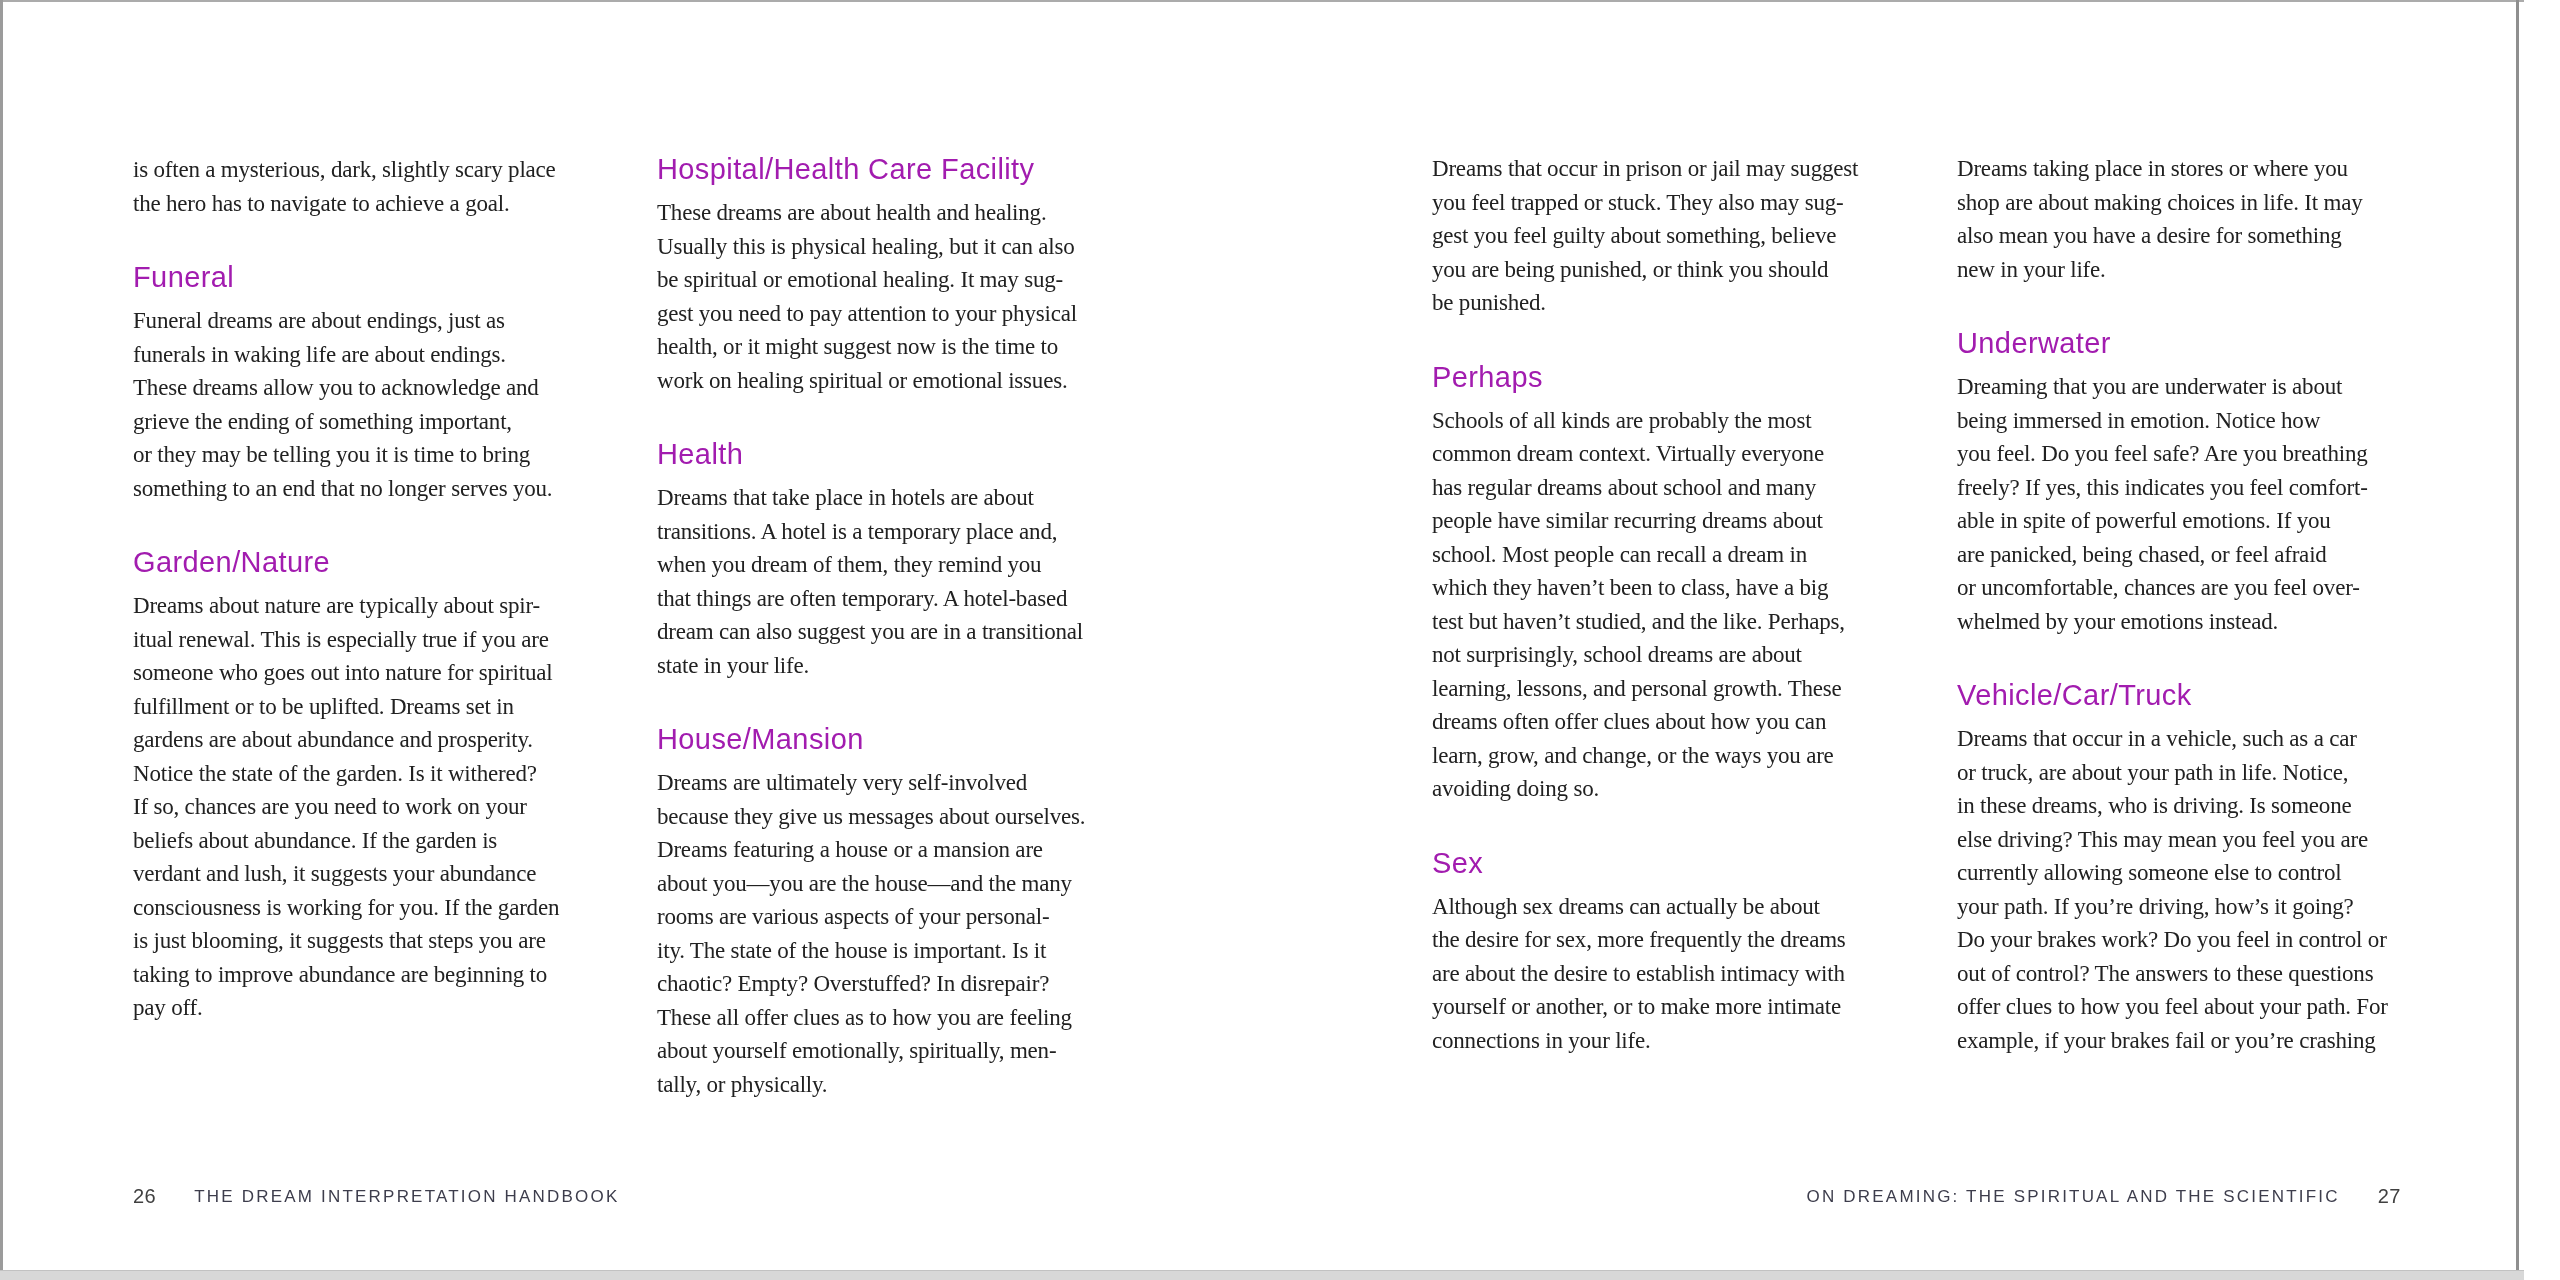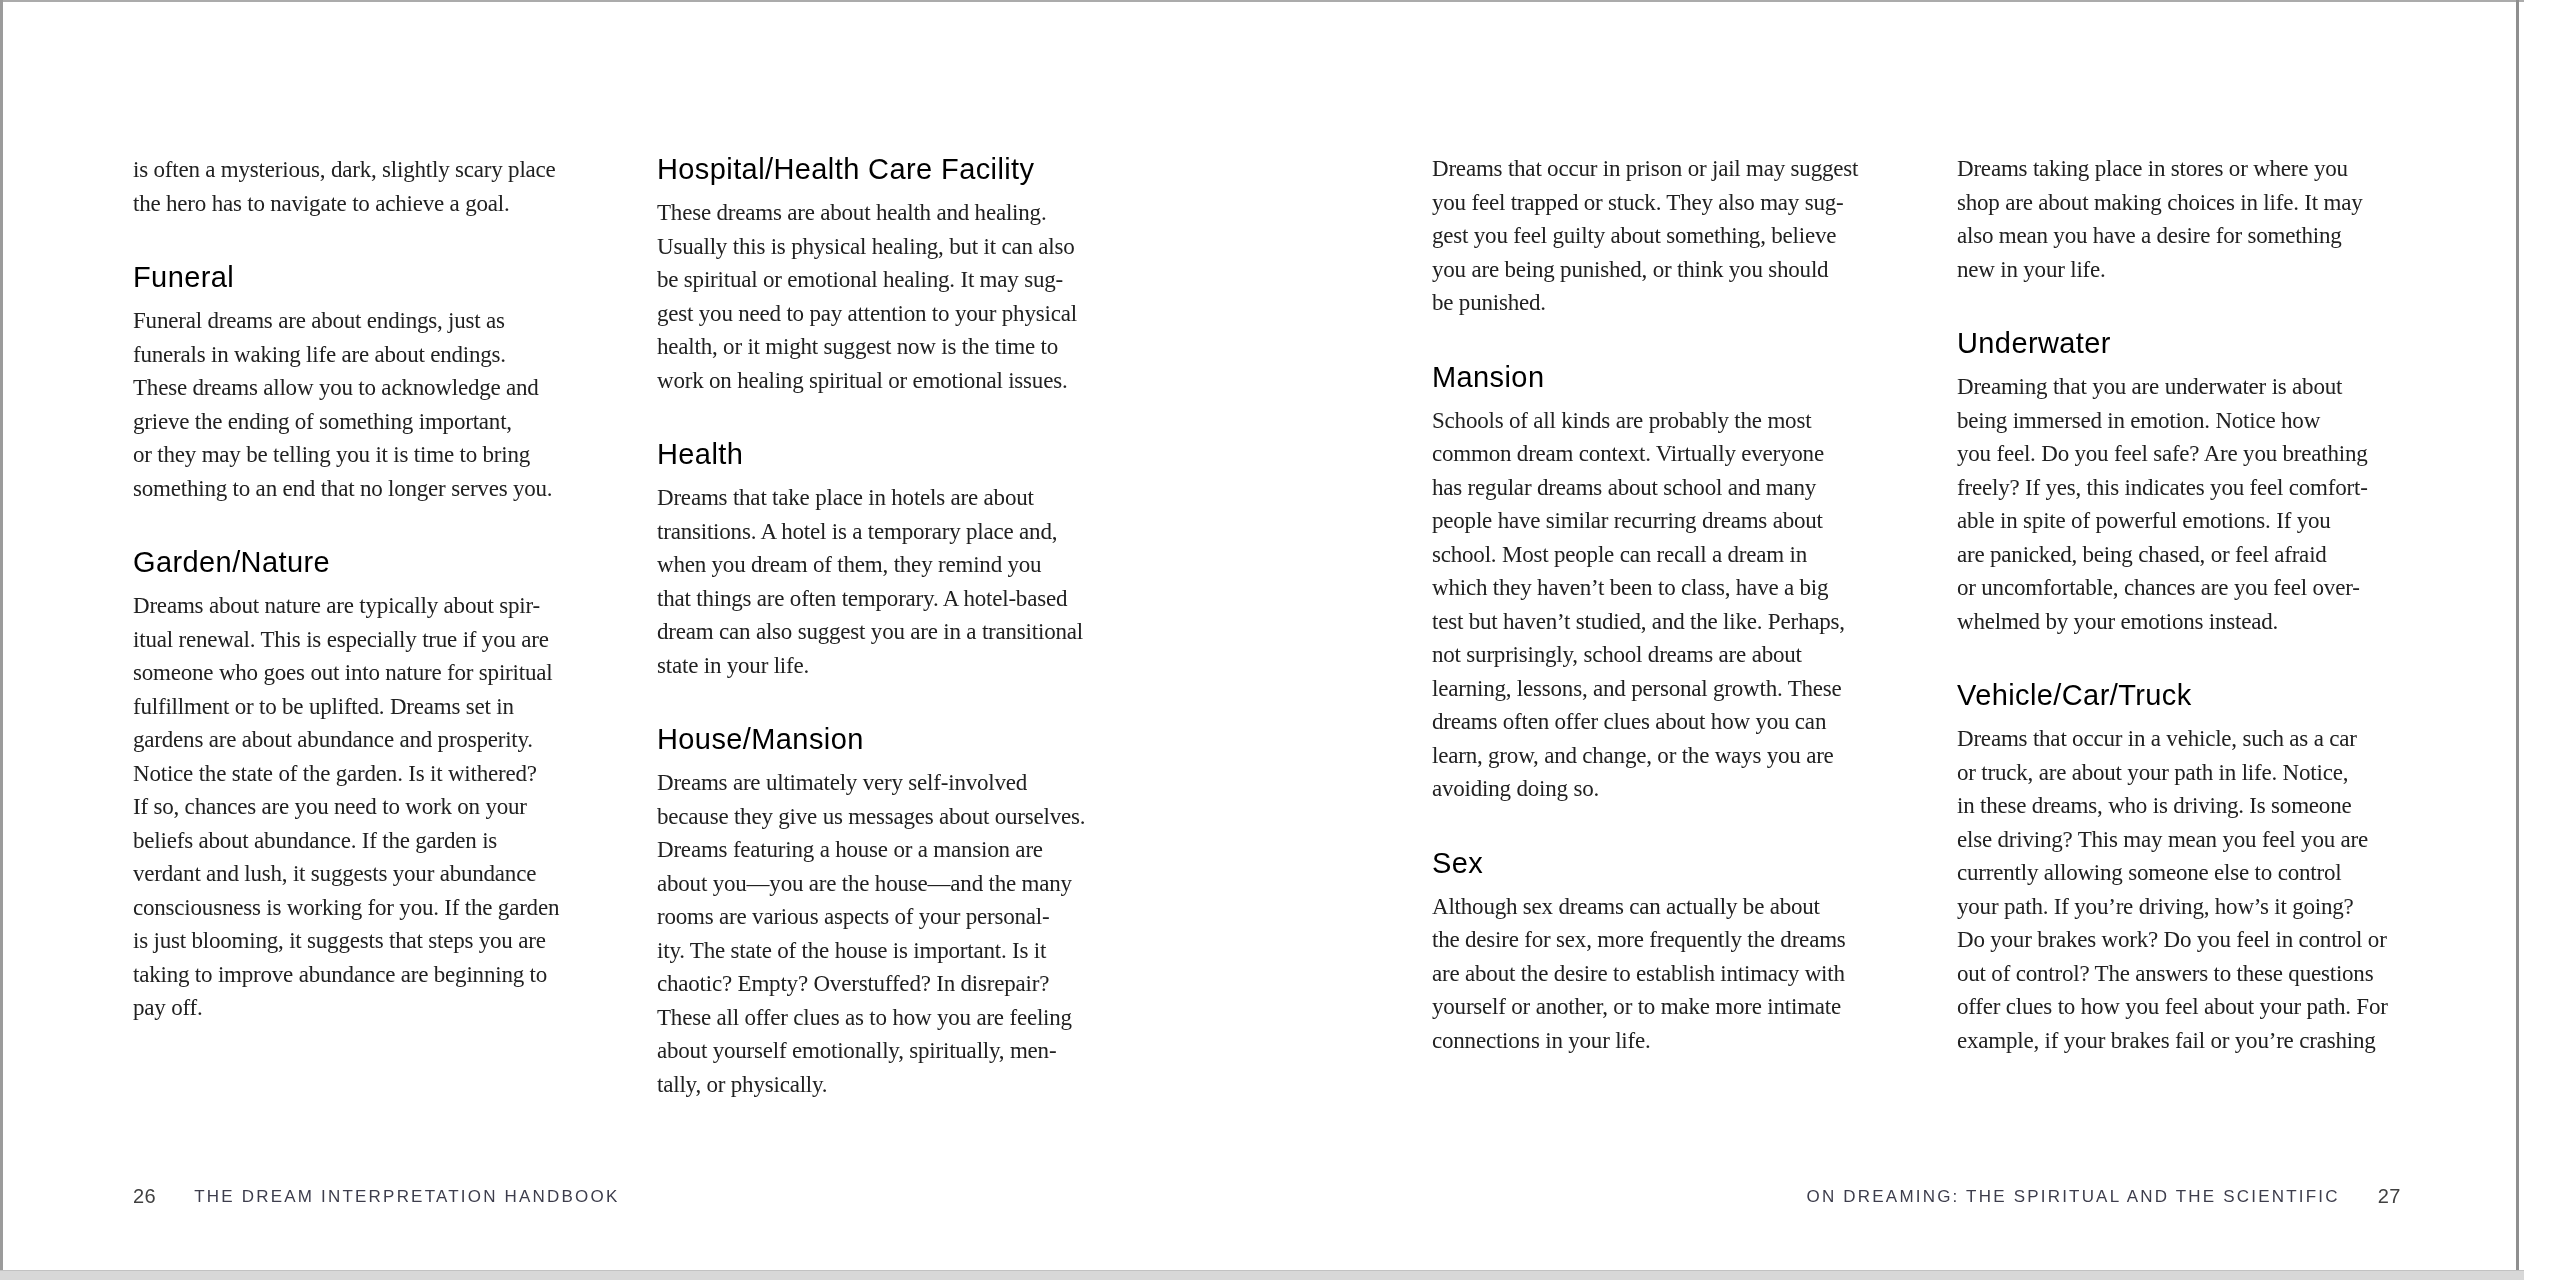--- a/index.html
+++ b/index.html
@@ -31,21 +31,21 @@
   .col-3 { left: 1432px; }
   .col-4 { left: 1957px; }
 
   .section-heading {
     margin: 40px 0 10px 0;
     font-family: "Liberation Sans", sans-serif;
     font-weight: 500;
     font-size: 29px;
     line-height: 34px;
     letter-spacing: 0.4px;
-    color: #000000;
+    color: #a21caf;
   }
   .section:first-child .section-heading { margin-top: 0; }
   .section-body {
     margin: 0;
     font-size: 23px;
     line-height: 33.5px;
     letter-spacing: -0.2px;
     color: #212121;
     white-space: pre-line;
   }
@@ -149,21 +149,21 @@
 
   <div class="column col-3">
     <div class="section">
       <p class="section-body">Dreams that occur in prison or jail may suggest
 you feel trapped or stuck. They also may sug-
 gest you feel guilty about something, believe
 you are being punished, or think you should
 be punished.</p>
     </div>
     <div class="section">
-      <h3 class="section-heading">Mansion</h3>
+      <h3 class="section-heading">Perhaps</h3>
       <p class="section-body">Schools of all kinds are probably the most
 common dream context. Virtually everyone
 has regular dreams about school and many
 people have similar recurring dreams about
 school. Most people can recall a dream in
 which they haven’t been to class, have a big
 test but haven’t studied, and the like. Perhaps,
 not surprisingly, school dreams are about
 learning, lessons, and personal growth. These
 dreams often offer clues about how you can

